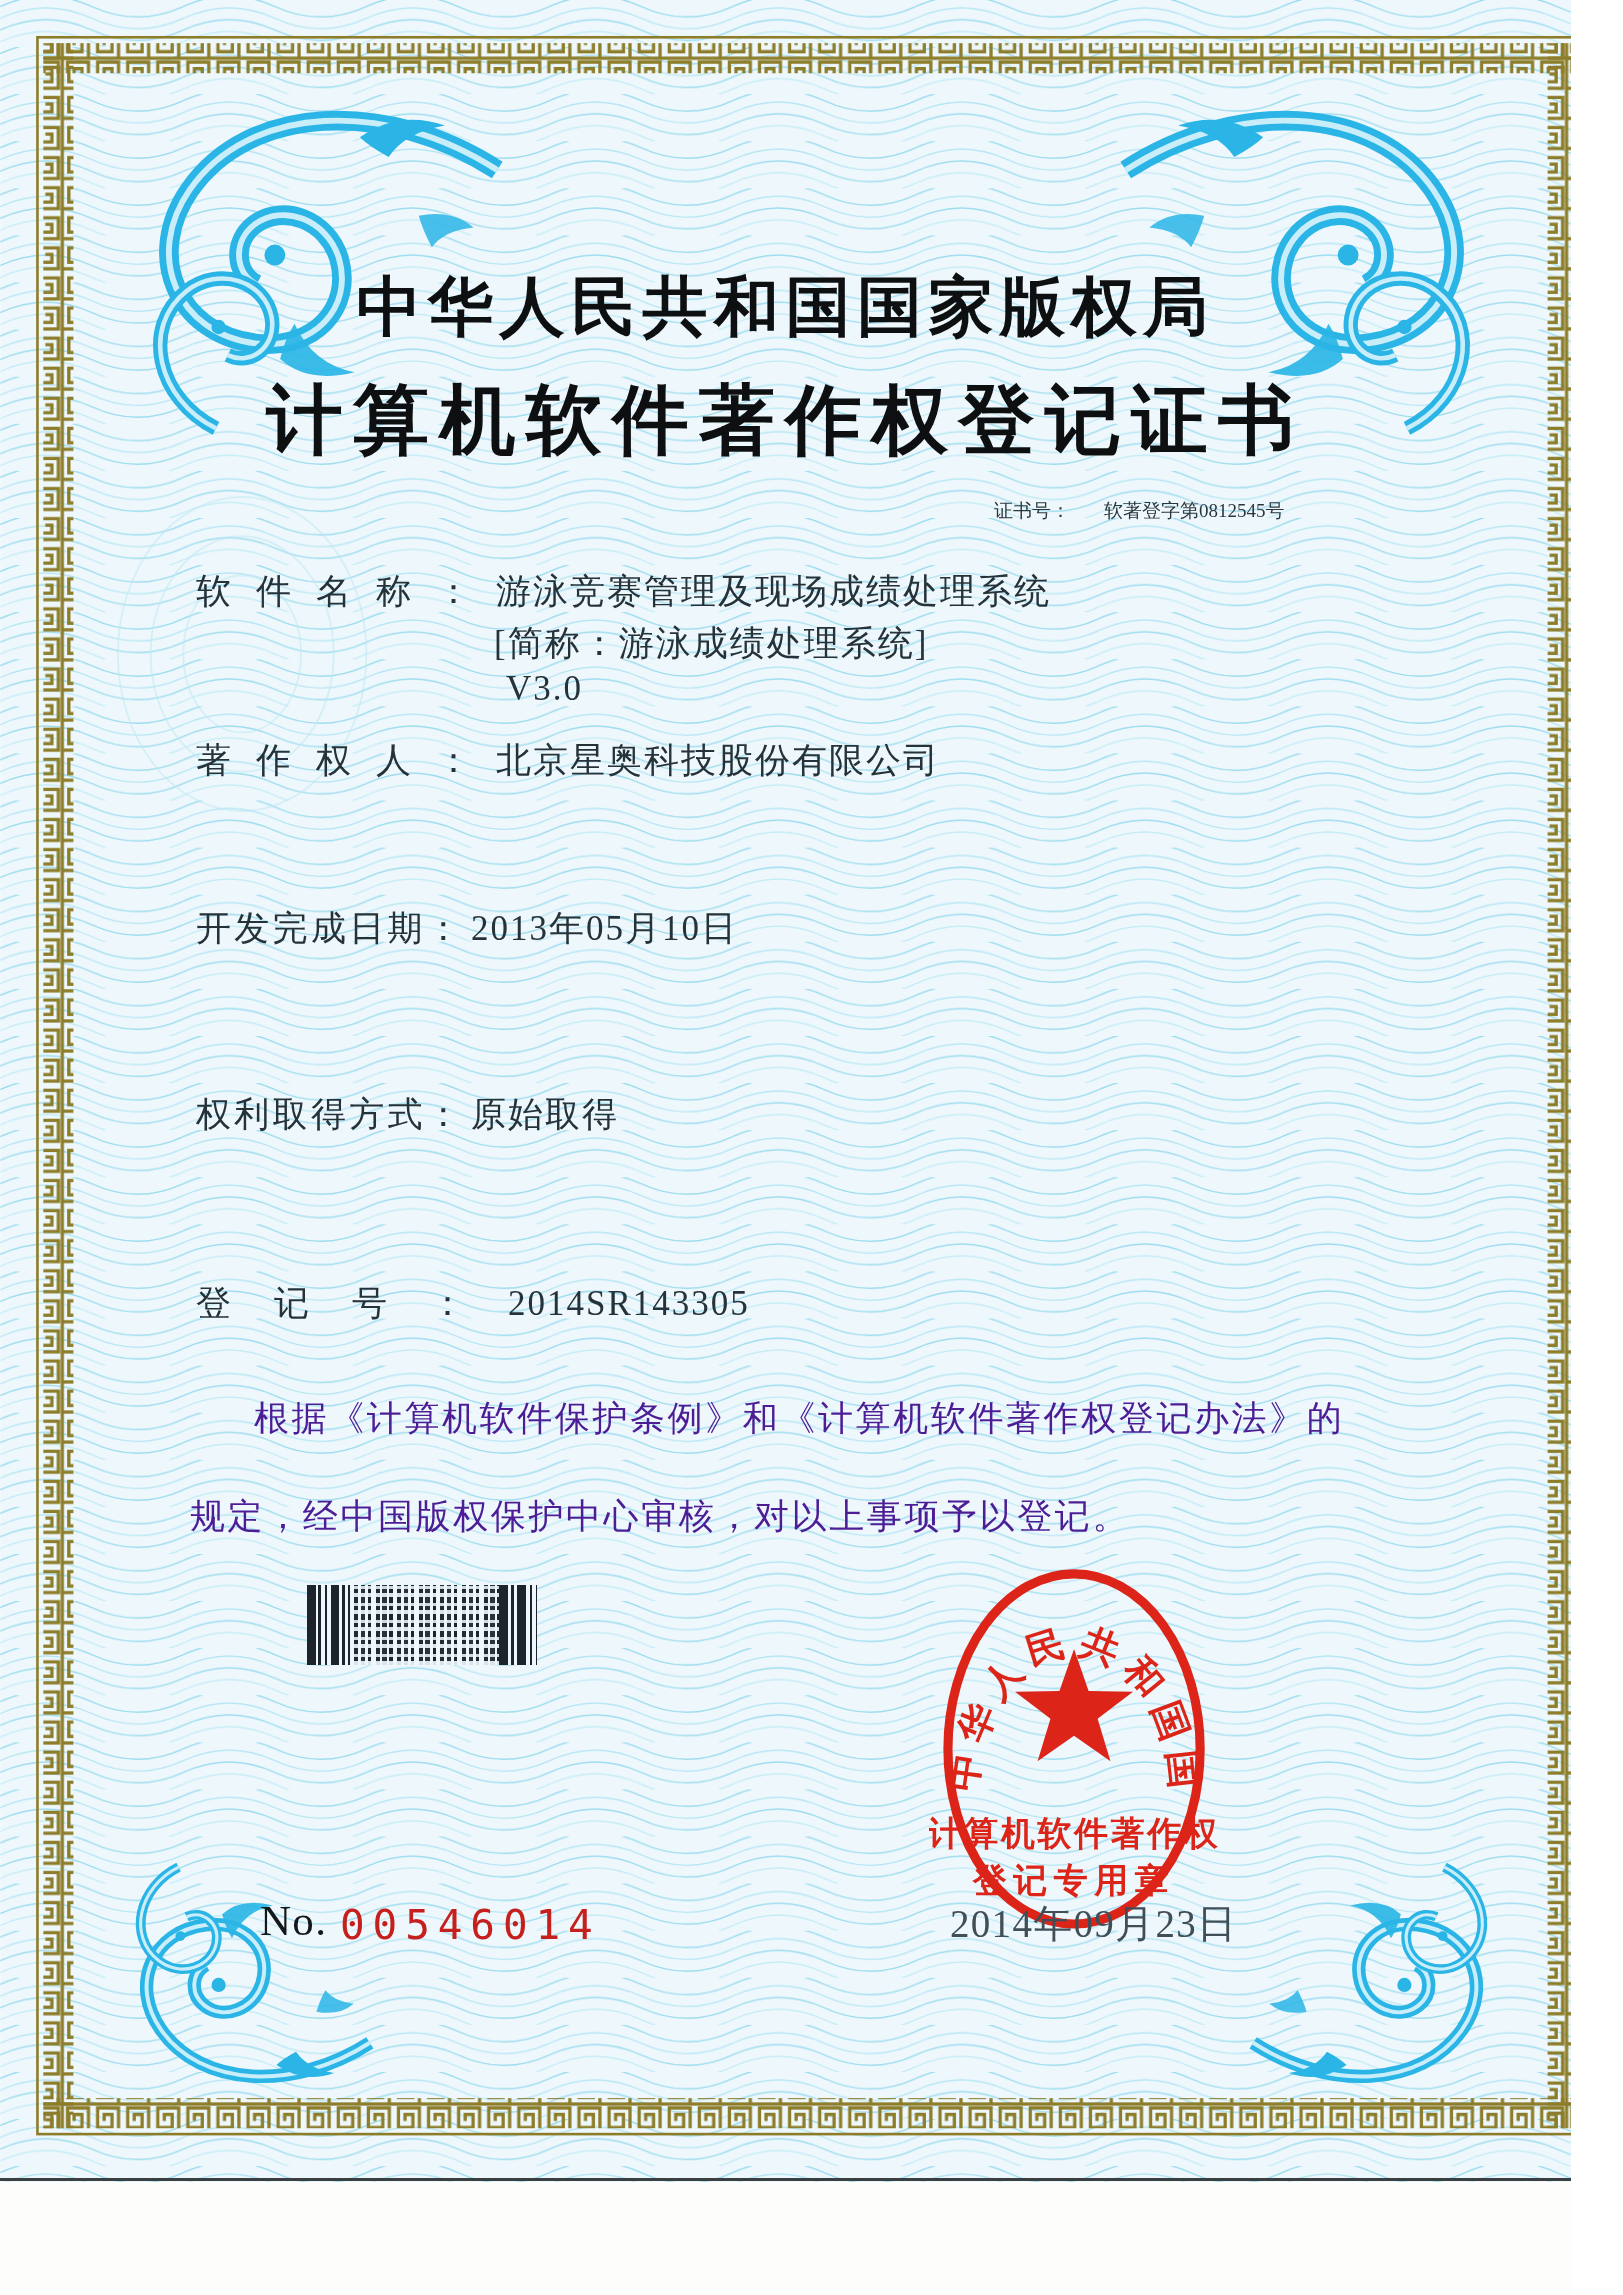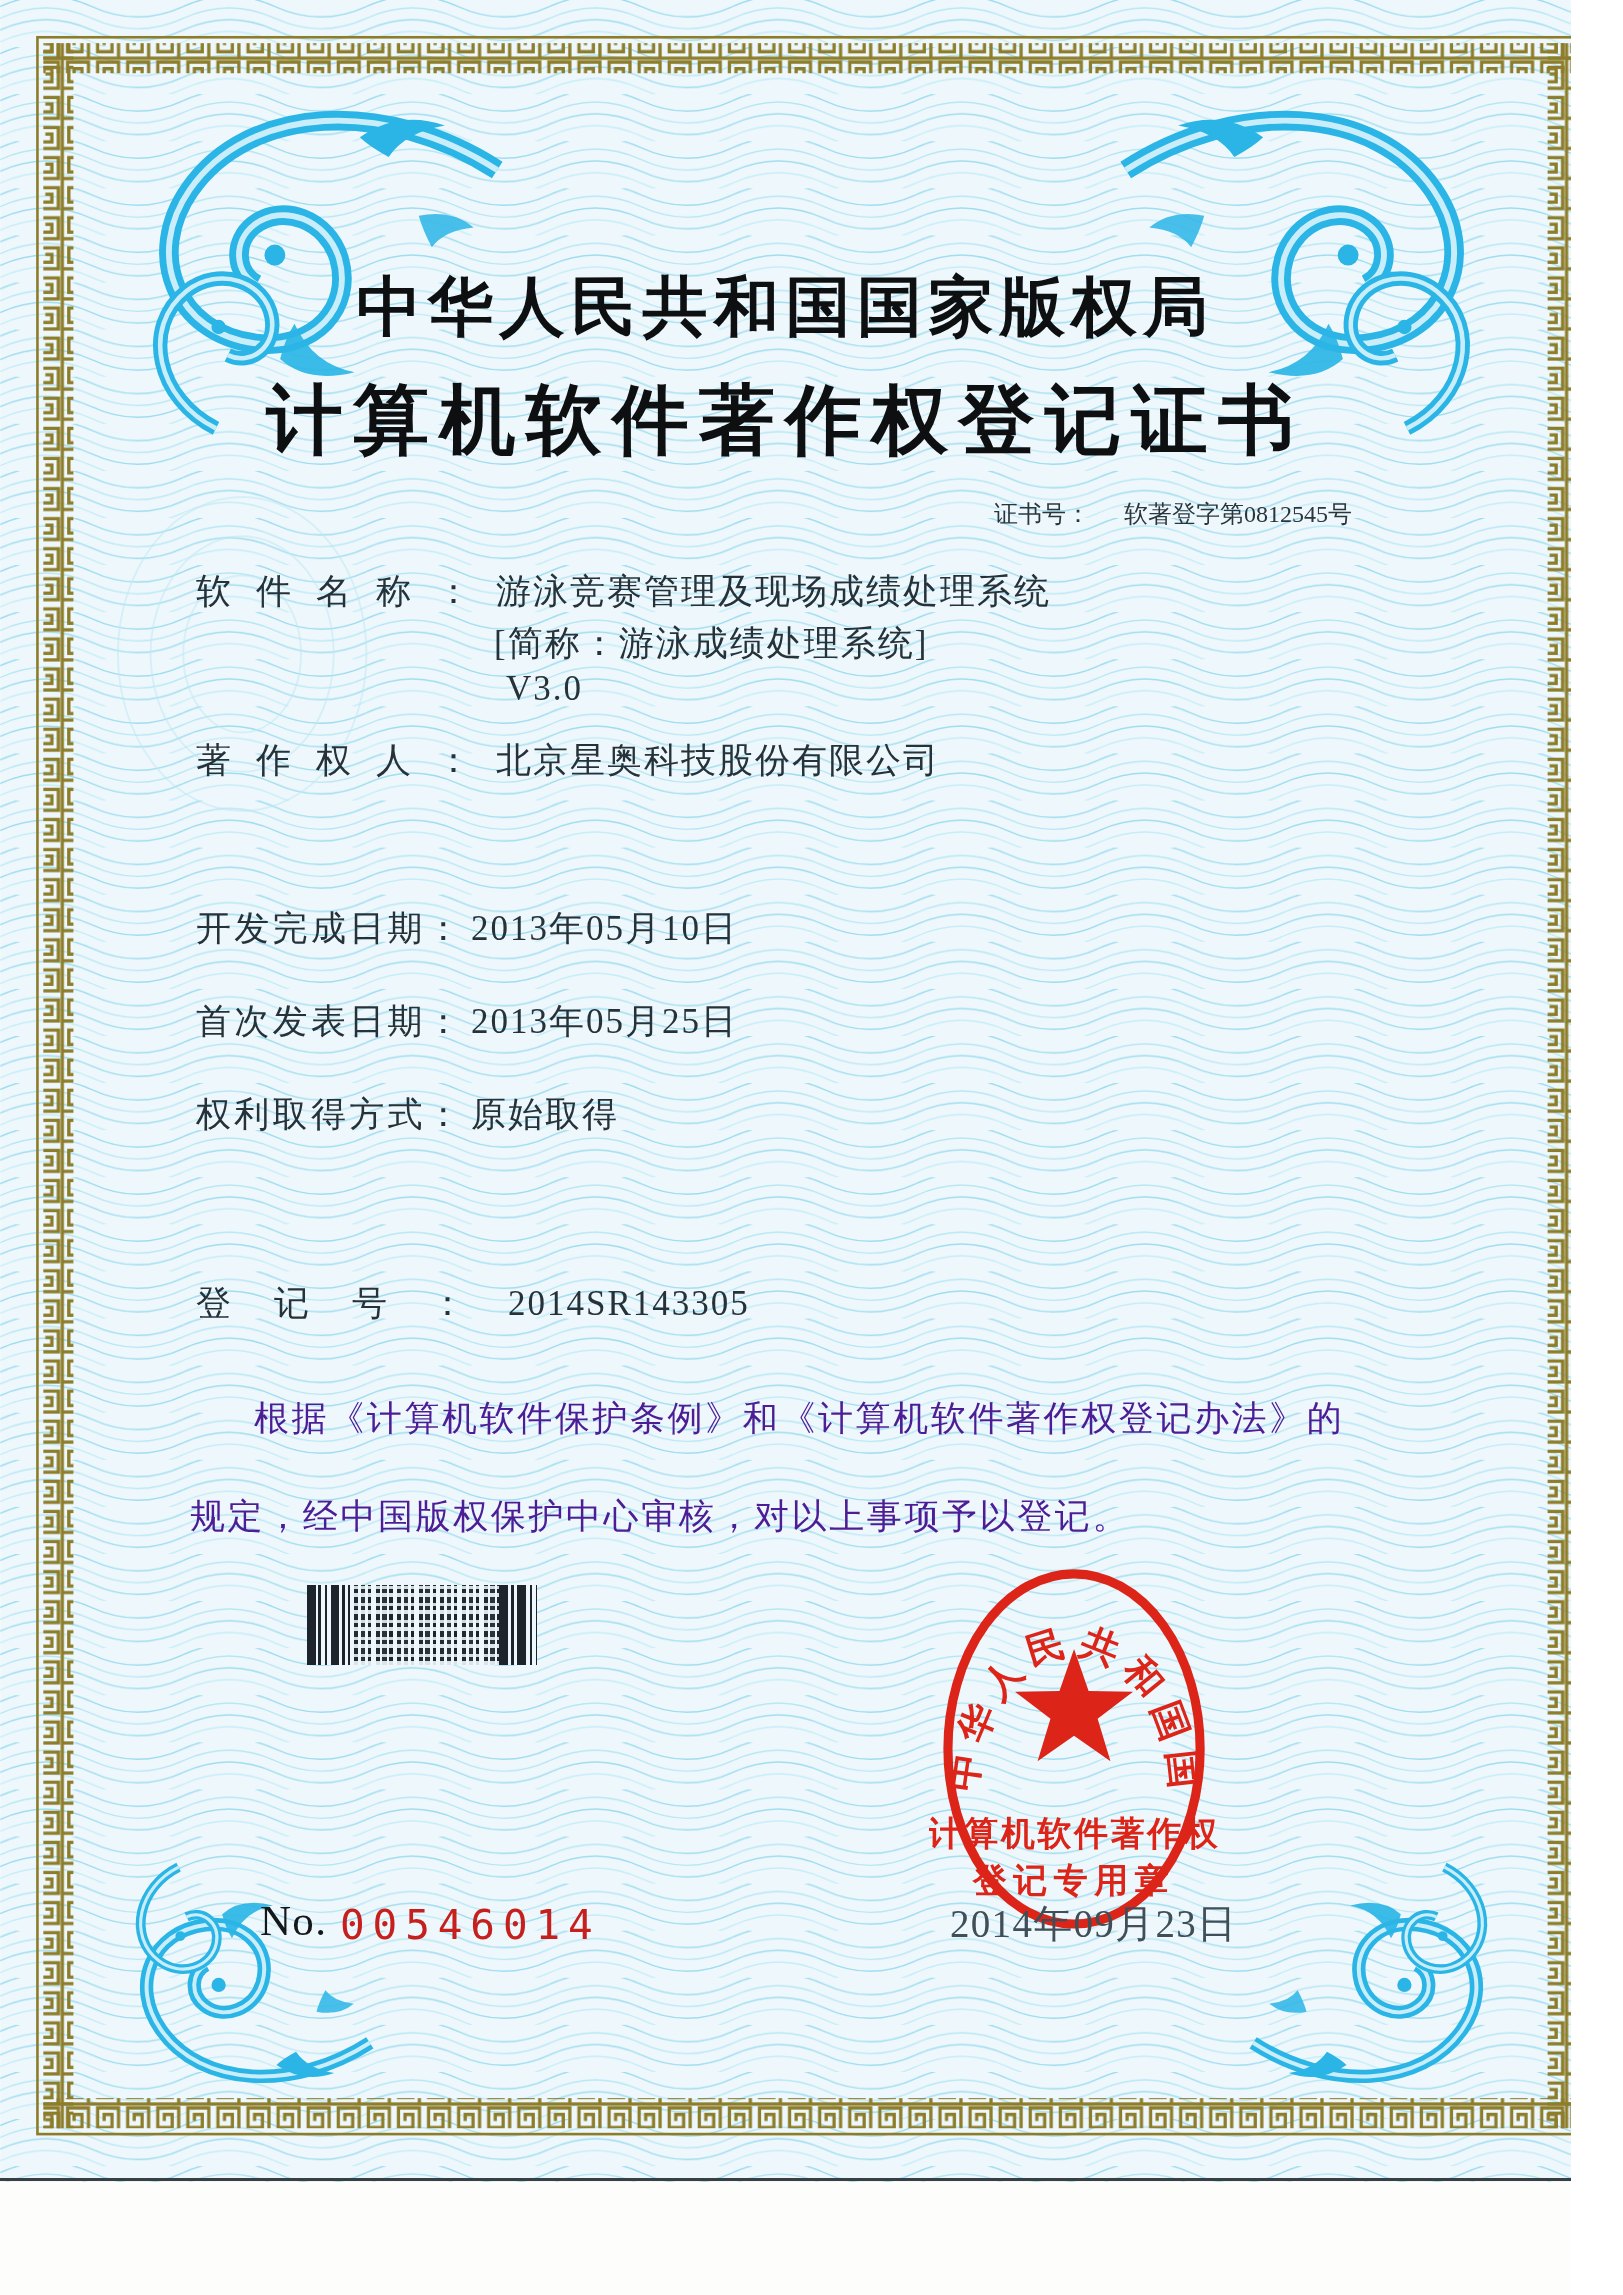--- a/index.html
+++ b/index.html
@@ -5,21 +5,21 @@
   html,body{margin:0;padding:0;background:#ffffff;}
   .page{position:relative;width:1571px;height:2295px;background:#ffffff;overflow:hidden;
         font-family:"Liberation Serif","DejaVu Serif",serif;}
   .abs{position:absolute;}
   .decor-svg{position:absolute;left:0;top:0;z-index:0;}
   .txt{position:absolute;z-index:3;color:#26323a;}
   .title1{left:0;right:0;text-align:center;top:263px;font-size:65px;font-weight:700;
           letter-spacing:6.5px;color:#0d0f10;}
   .title2{left:0;right:0;text-align:center;top:370px;font-size:76px;font-weight:700;
           letter-spacing:10.5px;color:#0d0f10;}
-  .certno{top:498px;left:994px;font-size:24px;color:#2a363e;}
+  .certno{top:498px;left:994px;font-size:19px;color:#2a363e;}
   .certno .val{margin-left:34px;}
   .row{font-size:35px;}
   .row .label{display:inline-block;min-width:275px;color:#26323a;}
   .ls4{letter-spacing:25px;}
   .ls6{letter-spacing:3.3px;}
   .ls3{letter-spacing:43px;}
   .value{letter-spacing:2px;color:#26323a;}
   .vline{position:absolute;left:494px;font-size:35px;letter-spacing:2px;color:#26323a;z-index:3;}
   .para{font-size:35px;letter-spacing:2.6px;color:#4c1d95;}
   .barcode{left:307px;top:1585px;width:230px;height:80px;z-index:3;display:flex;}
@@ -109,23 +109,20 @@
   <div class="vline" style="top:620px;">[简称：游泳成绩处理系统]</div>
   <div class="vline" style="top:669px;margin-left:12px;">V3.0</div>
 
   <div class="txt row" style="left:196px;top:737px;">
     <span class="label ls4">著作权人：</span><span class="value">北京星奥科技股份有限公司</span>
   </div>
 
   <div class="txt row" style="left:196px;top:905px;">
     <span class="label ls6">开发完成日期：</span><span class="value">2013年05月10日</span>
   </div>
-  <div class="txt row" style="left:196px;top:998px;">
-    <span class="label ls6">首次发表日期：</span><span class="value">2013年05月25日</span>
-  </div>
   <div class="txt row" style="left:196px;top:1091px;">
     <span class="label ls6">权利取得方式：</span><span class="value">原始取得</span>
   </div>
   <div class="txt row" style="left:196px;top:1280px;">
     <span class="label ls3">登记号：</span><span class="value">2014SR143305</span>
   </div>
 
   <div class="txt para" style="left:254px;top:1395px;">根据《计算机软件保护条例》和《计算机软件著作权登记办法》的</div>
   <div class="txt para" style="left:190px;top:1493px;">规定，经中国版权保护中心审核，对以上事项予以登记。</div>
 

